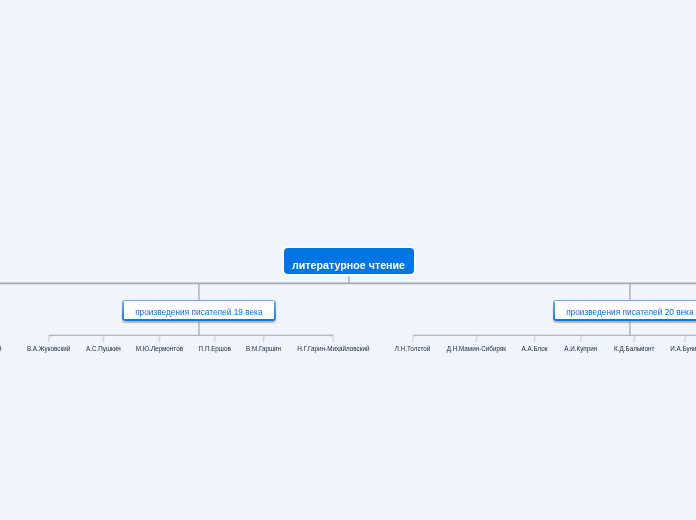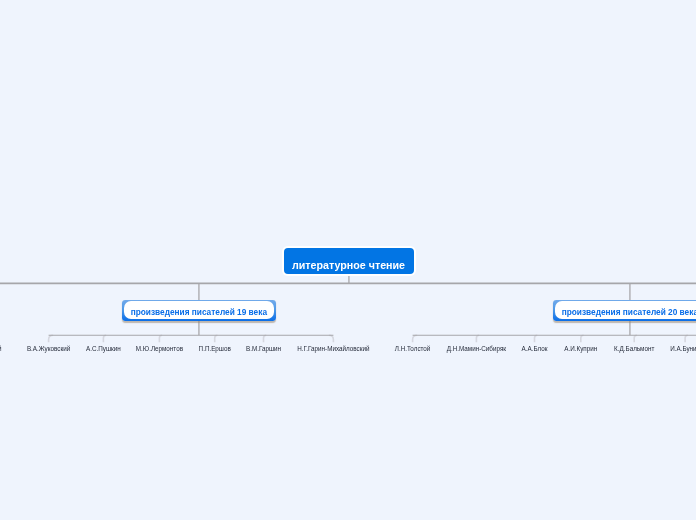--- a/index.html
+++ b/index.html
@@ -14,22 +14,22 @@
     display:flex;align-items:center;justify-content:center;white-space:nowrap;
     box-shadow:0 0 0 2.1px #fff;padding-top:8.3px;box-sizing:border-box;
     left:283.5px;top:248px;width:130px;height:26px;}
 
   .branch-node{position:absolute;top:299.8px;width:153.5px;height:21px;
     background:linear-gradient(180deg,#72aaea 0%,#4e99e8 45%,#0a6ee8 100%);
     border-radius:3.4px;box-sizing:border-box;padding:1.45px;
     box-shadow:0 1.4px 1.1px rgba(150,133,112,0.55);}
   .branch-node.left{left:122.1px;}
   .branch-node.right{left:553.1px;}
-  .branch-inner{width:100%;height:100%;background:#fff;border-radius:7px;color:#0a6ee8;
-    font-weight:bold;font-size:8.3px;display:flex;align-items:flex-start;justify-content:center;
+  .branch-inner{width:100%;height:100%;background:#fff;border-radius:0;color:#0a6ee8;
+    font-weight:normal;font-size:8.3px;display:flex;align-items:flex-start;justify-content:center;
     white-space:nowrap;box-sizing:border-box;padding-top:5.7px;}
 
   .leaf{position:absolute;font-size:6.3px;color:#252b3a;white-space:nowrap;
     text-align:center;line-height:9px;}
 </style>
 </head>
 <body>
 
 <div id="canvas">
 

